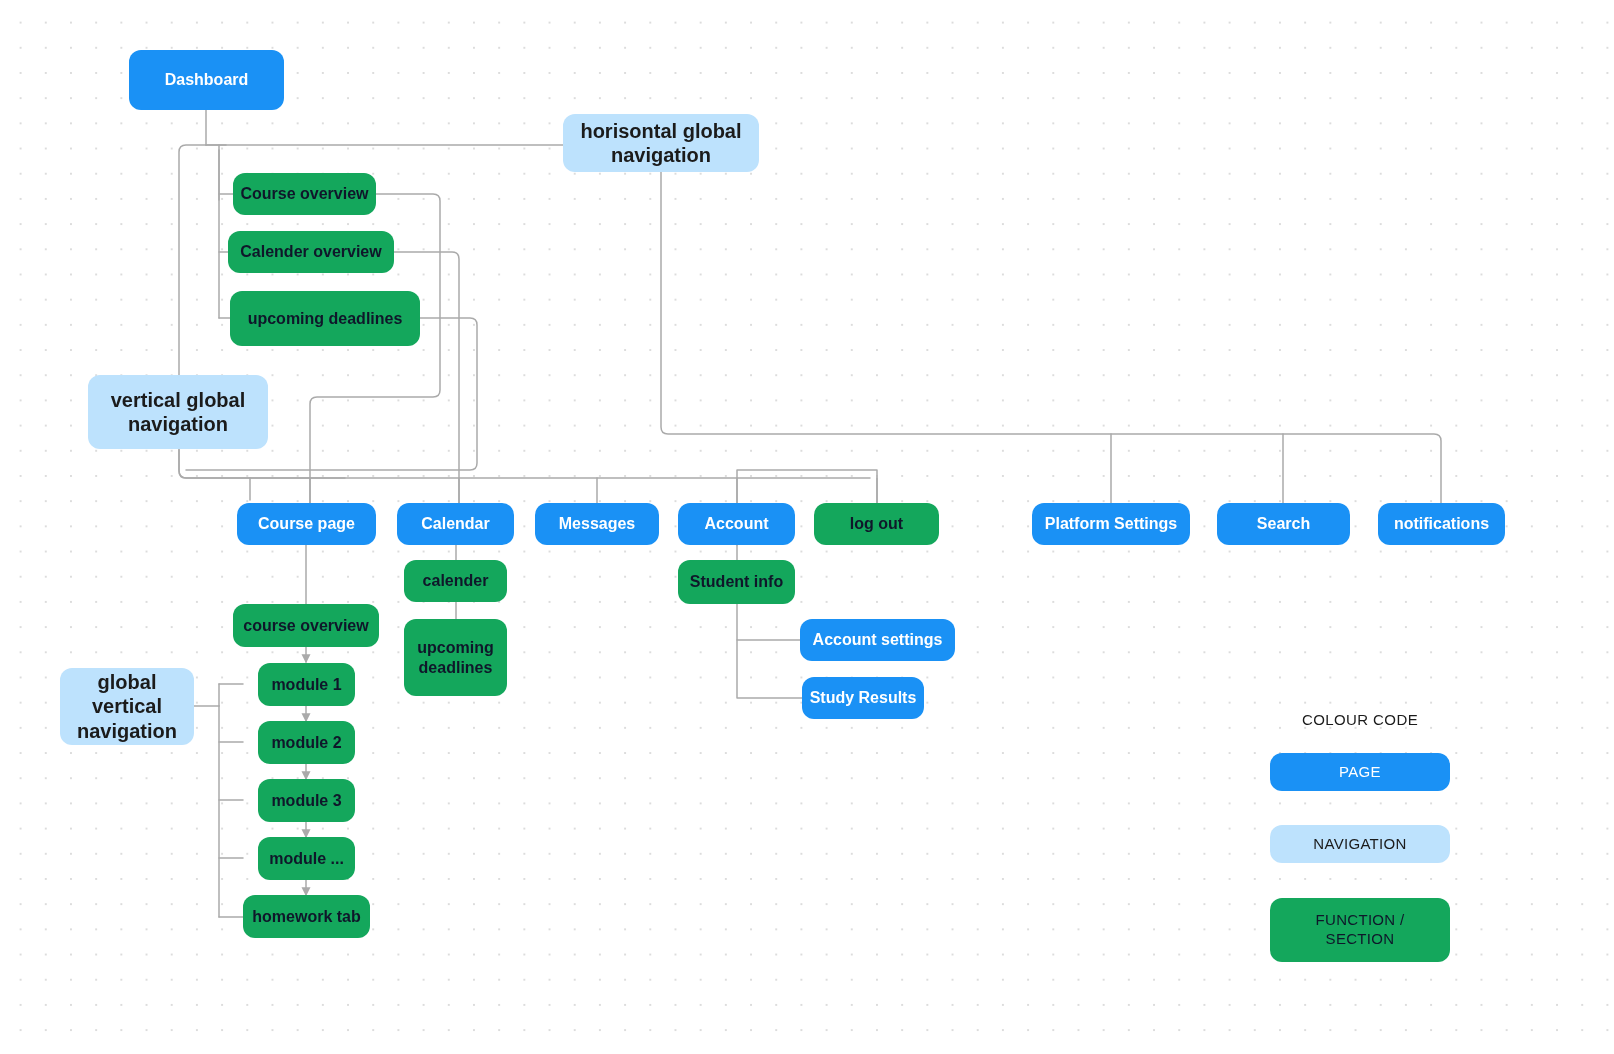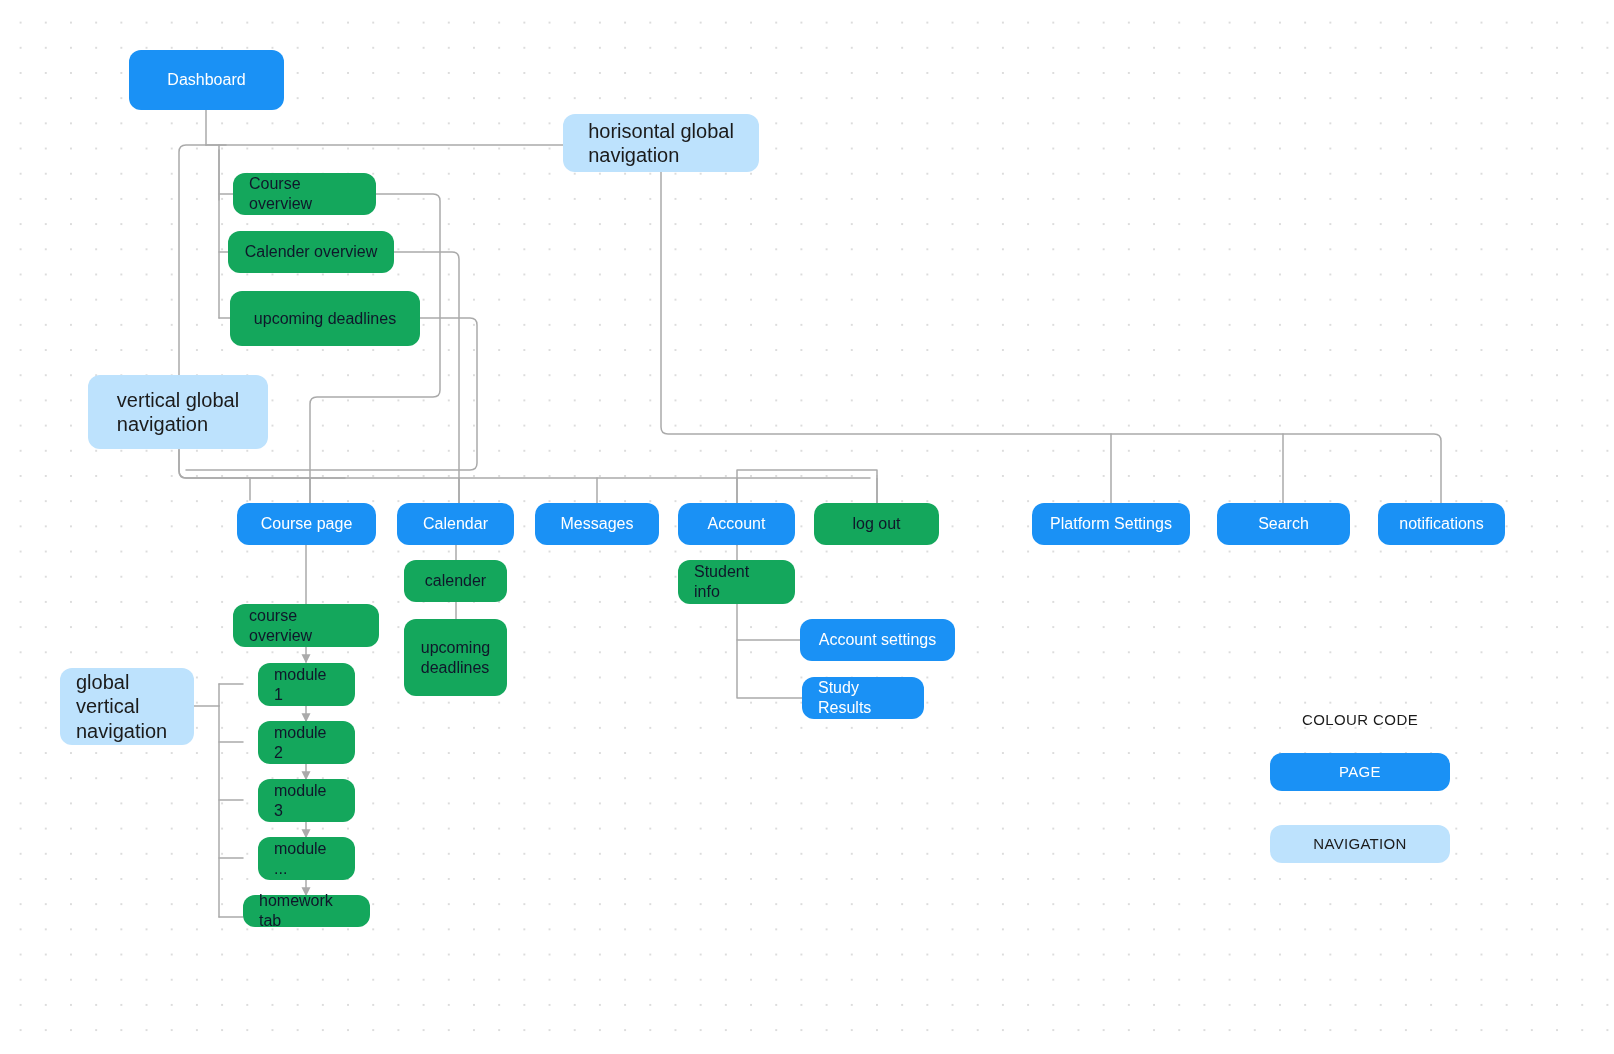--- a/index.html
+++ b/index.html
@@ -26,25 +26,27 @@
     left: 0; top: 0;
     width: 1614px;
     height: 1054px;
     pointer-events: none;
   }
   .node {
     position: absolute;
     display: flex;
     align-items: center;
     justify-content: center;
+    text-align: center;
     border-radius: 12px;
     line-height: 1.22;
-    padding: 4px 16px;
+    padding: 4px 4px;
     z-index: 3;
     white-space: pre-line;
+    font-weight: bold;
   }
   .page {
     background: #1a91f5;
     color: #ffffff;
     font-size: 16px;
   }
   .func {
     background: #14a75c;
     color: #0f172a;
     font-size: 16px;
@@ -245,28 +247,32 @@
   </div>
 
   <div class="node func" style="left:258px; top:779px; width:97px; height:43px;">
     <span>module 3</span>
   </div>
 
   <div class="node func" style="left:258px; top:837px; width:97px; height:43px;">
     <span>module ...</span>
   </div>
 
-  <div class="node func" style="left:243px; top:895px; width:127px; height:32px;">
+  <div class="node func" style="left:243px; top:895px; width:127px; height:43px;">
     <span>homework tab</span>
   </div>
 
   <div class="legend-title" style="left:1270px; top:711px; width:180px;">COLOUR CODE</div>
 
   <div class="legend-box page" style="left:1270px; top:753px; width:180px; height:38px;">
     <span>PAGE</span>
   </div>
 
   <div class="legend-box nav" style="left:1270px; top:825px; width:180px; height:38px;">
     <span>NAVIGATION</span>
   </div>
 
+  <div class="legend-box func" style="left:1270px; top:898px; width:180px; height:64px;">
+    <span>FUNCTION /
+SECTION</span>
+  </div>
 
 </div>
 
 </body></html>

